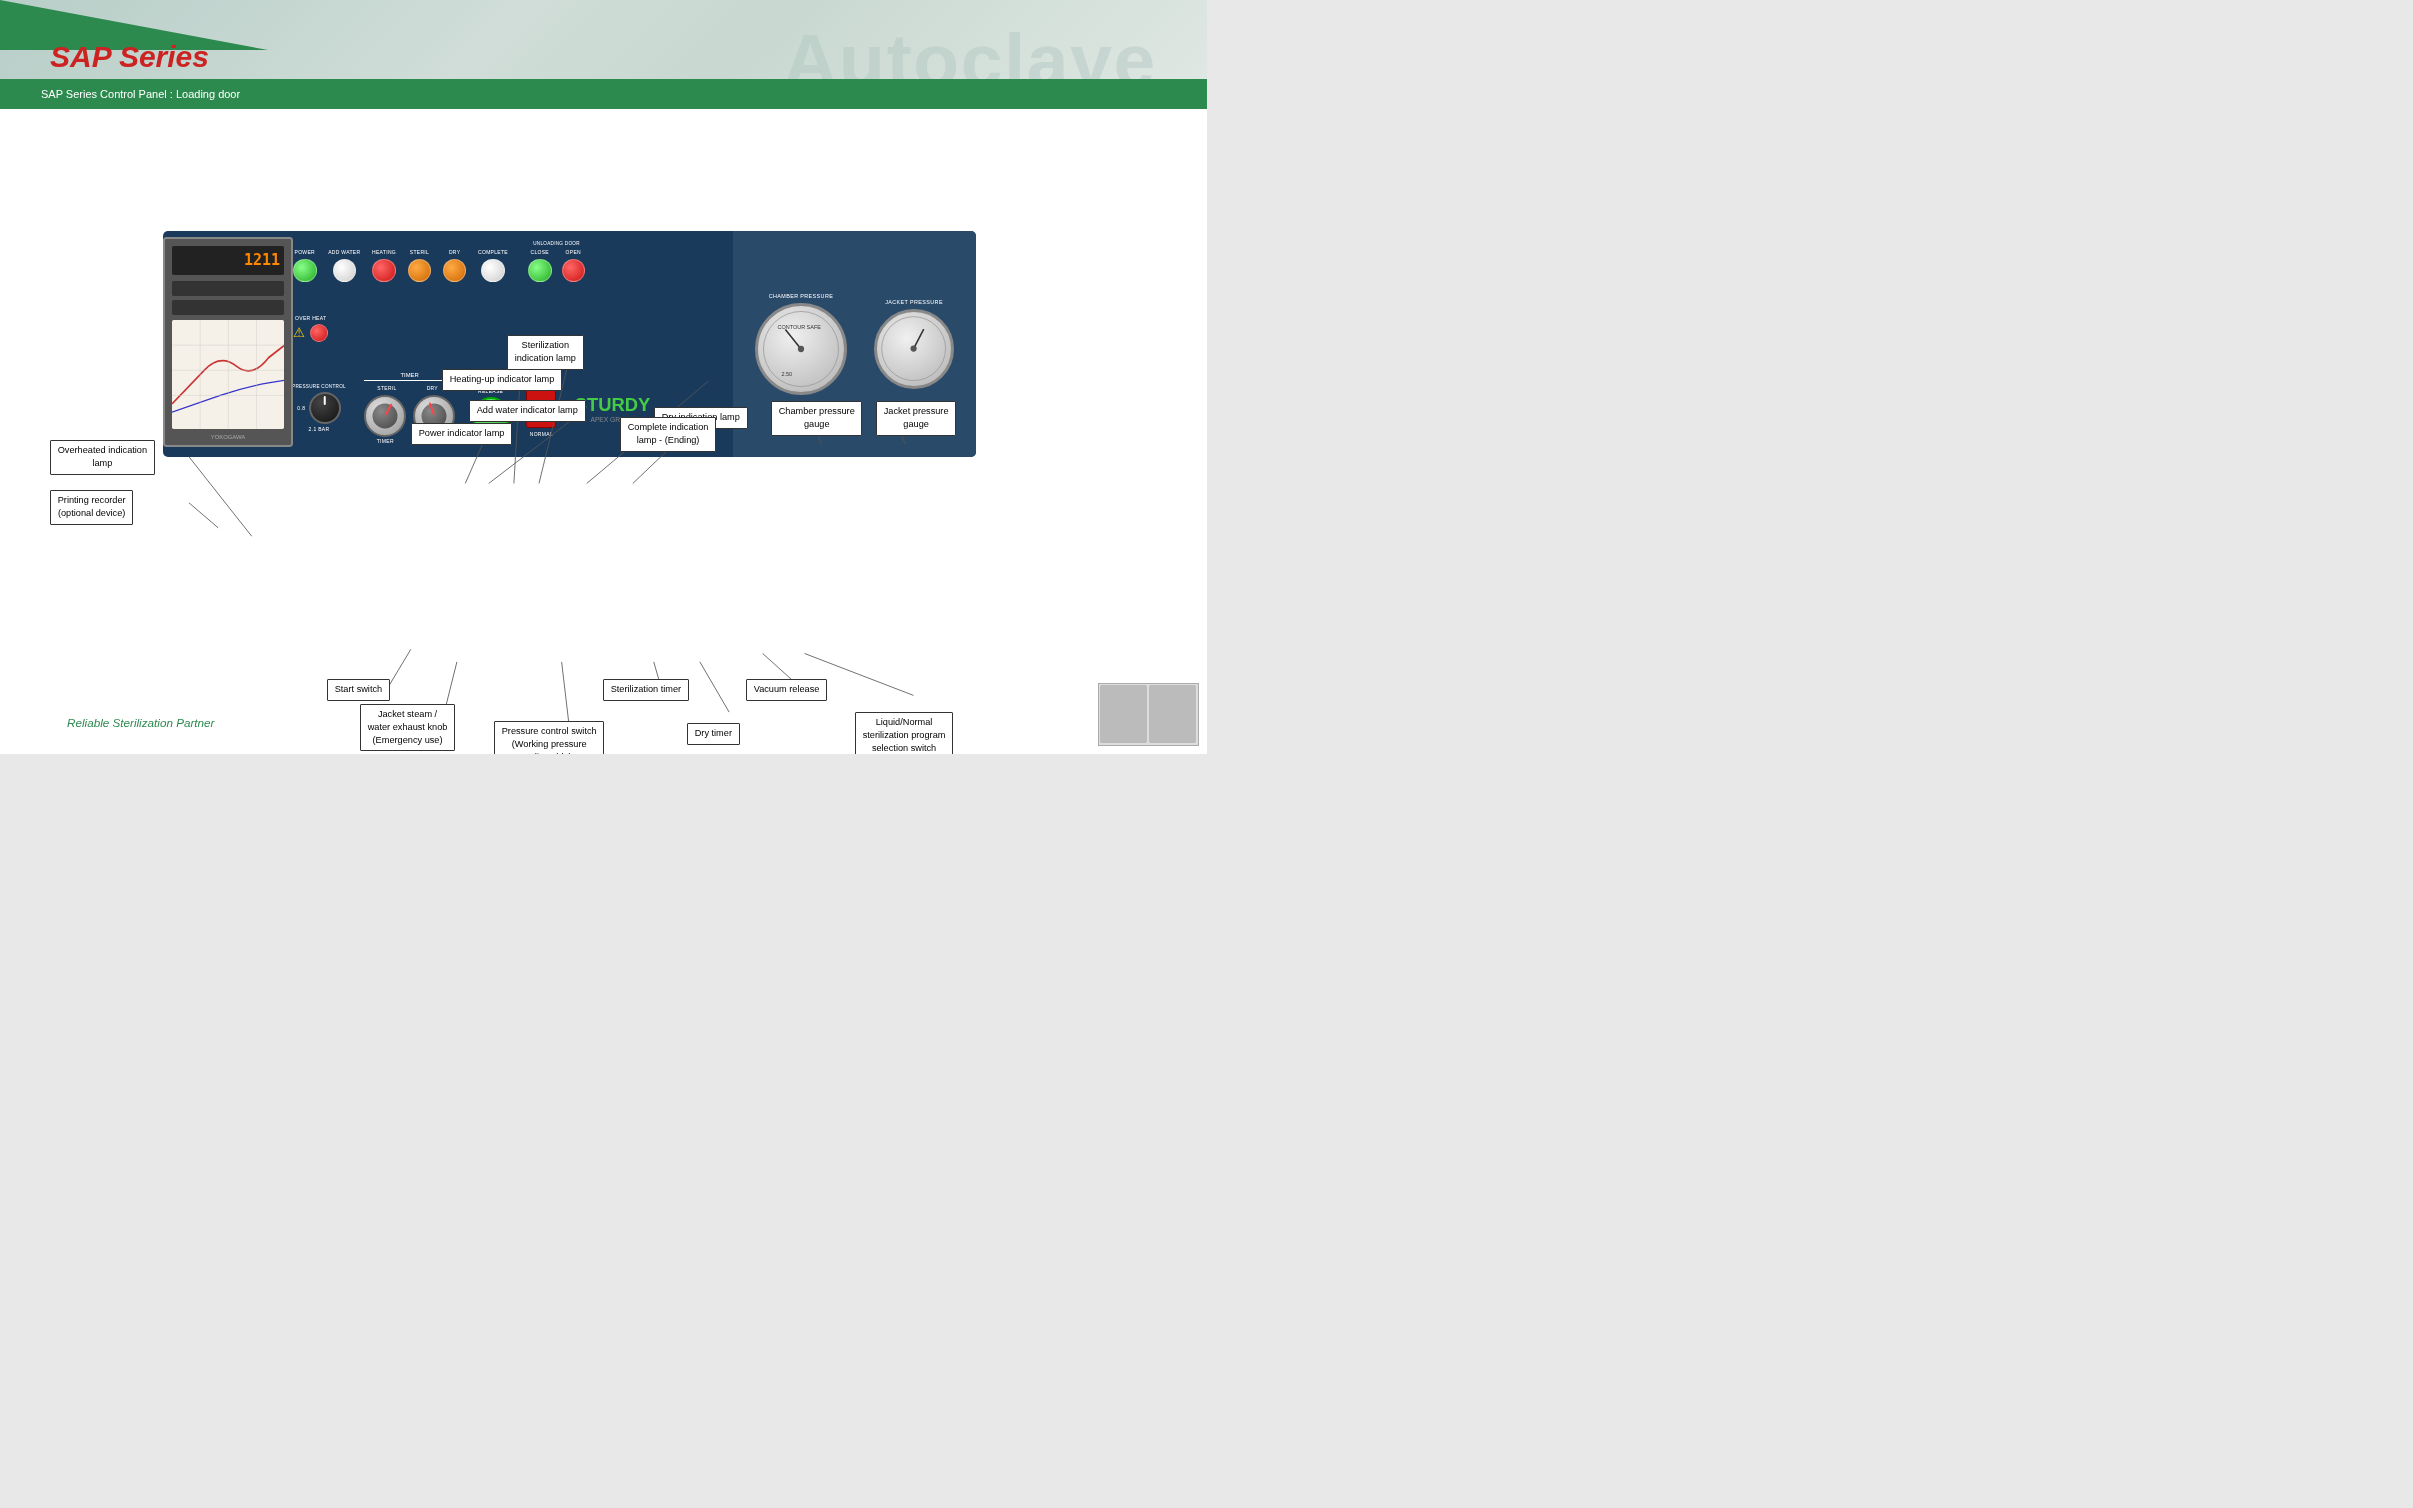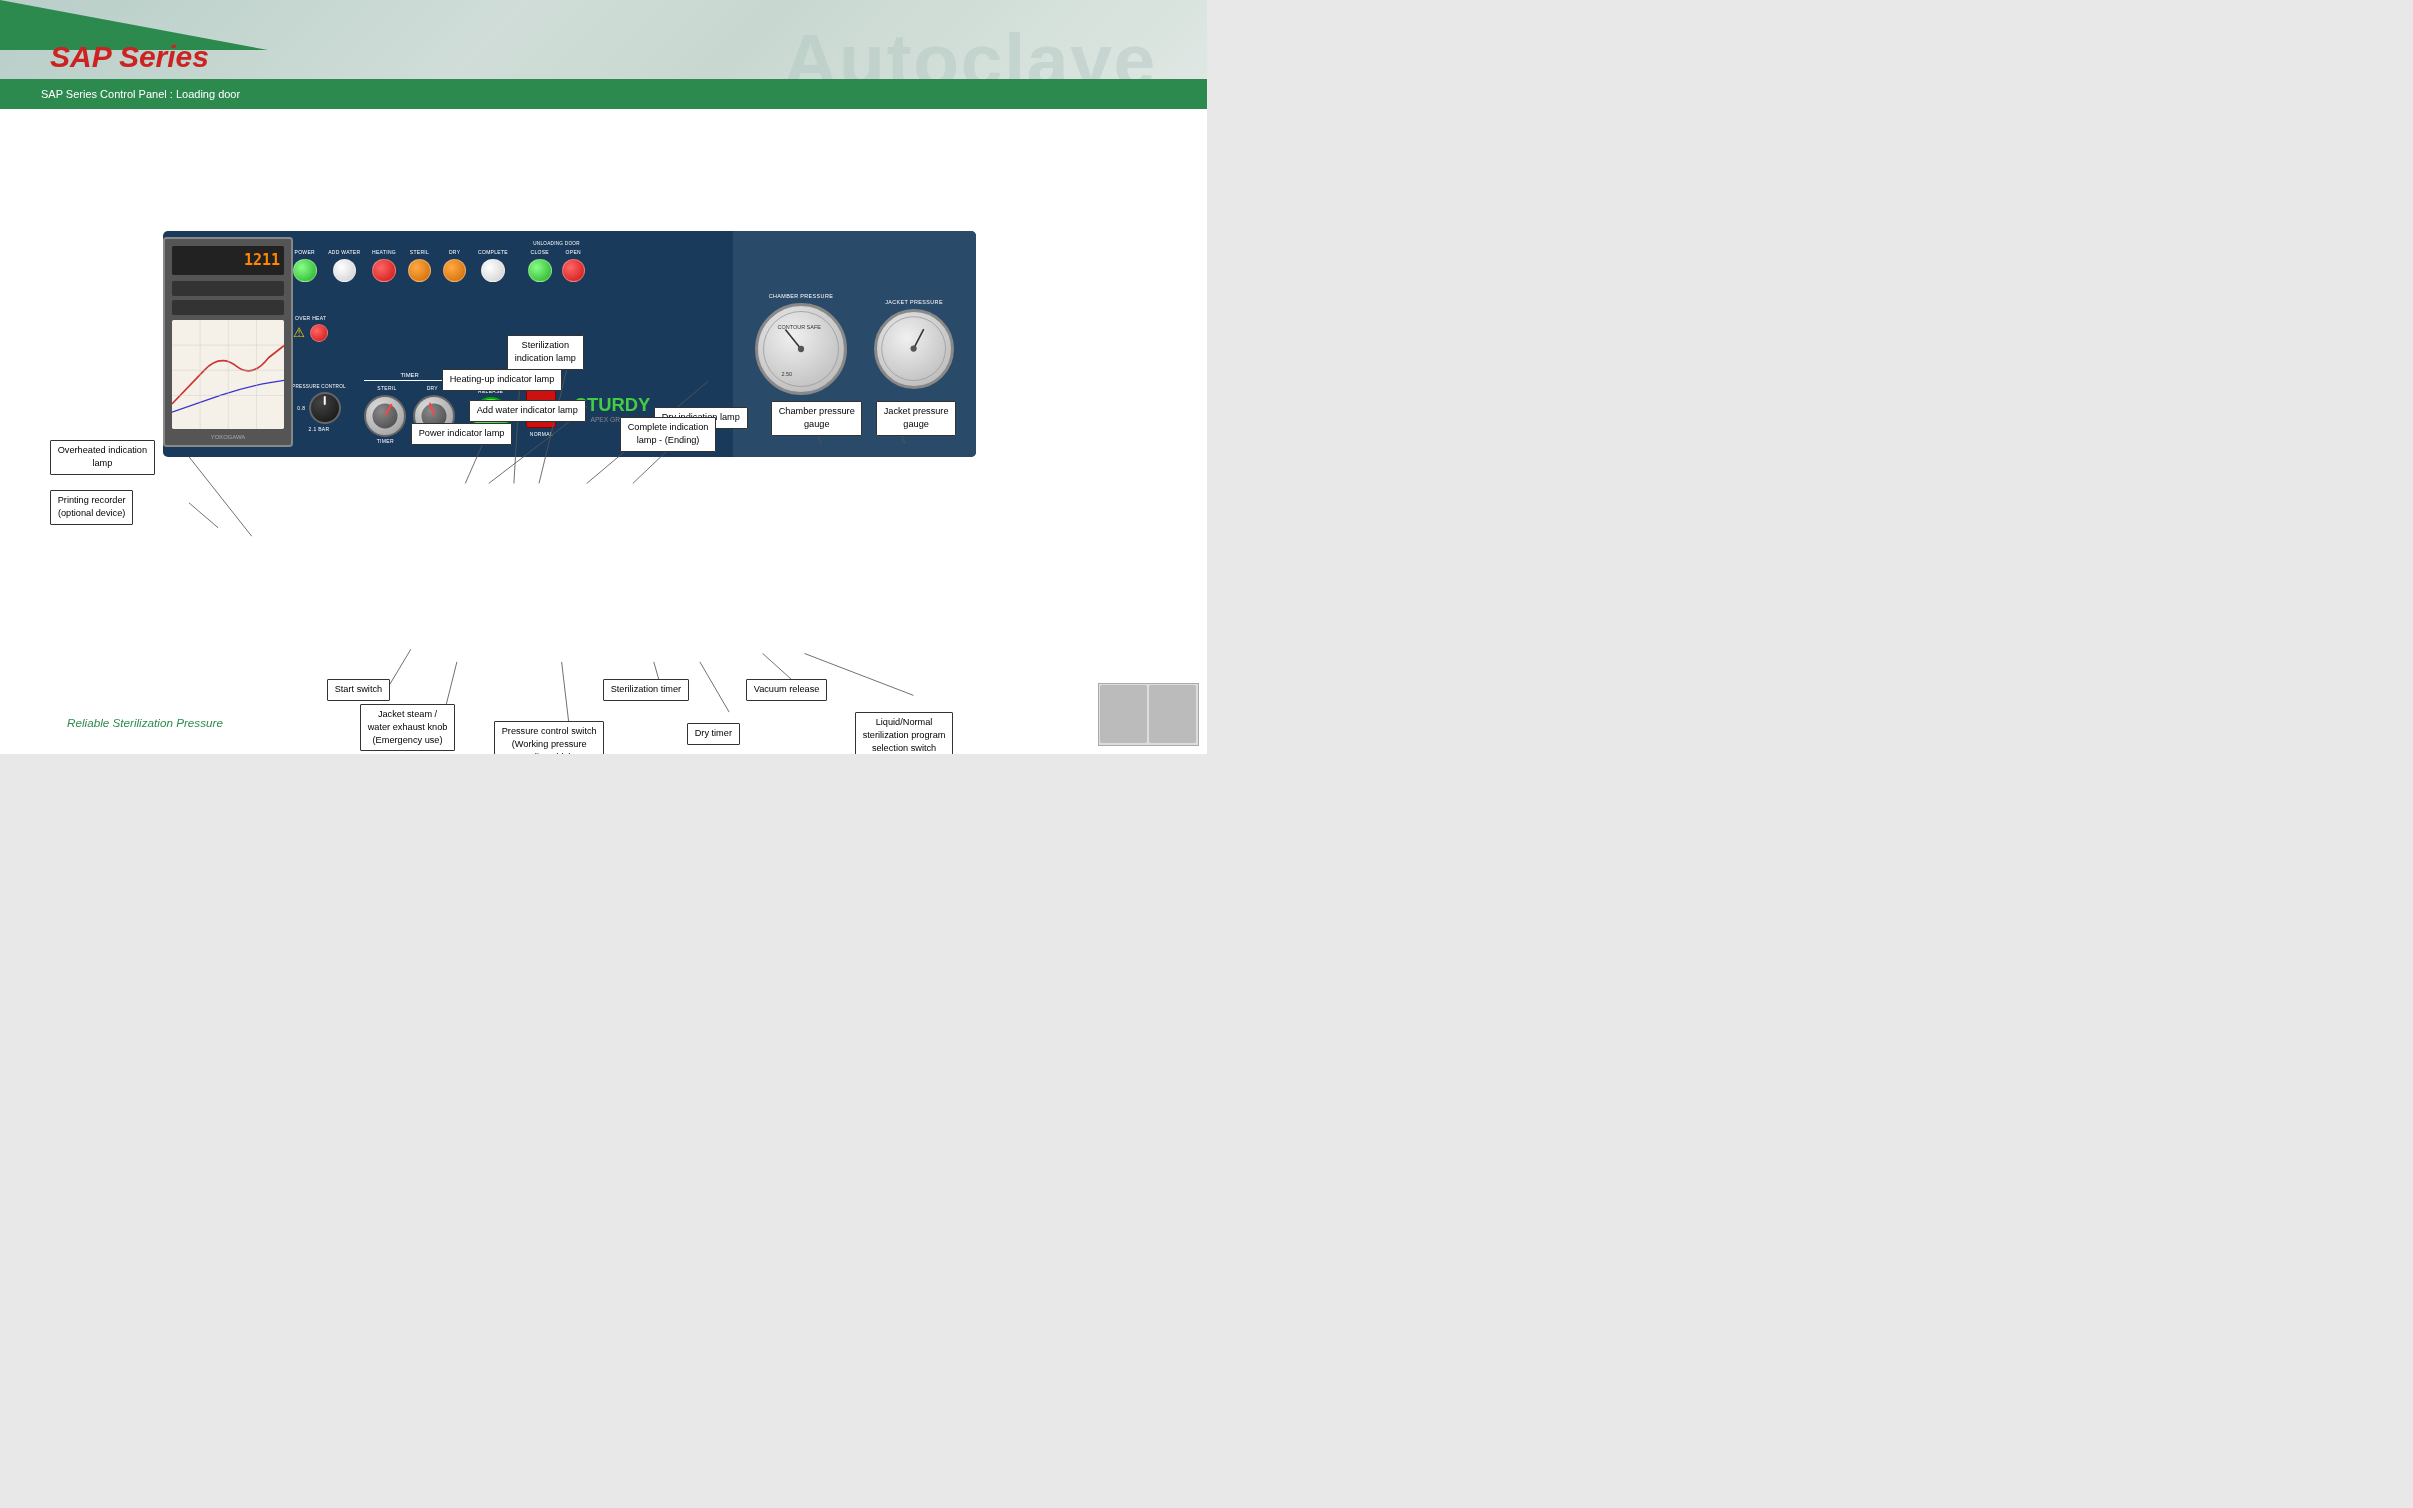--- a/index.html
+++ b/index.html
@@ -503,21 +503,21 @@
   <div class="callout" style="left:603px; top:570px;">Sterilization timer</div>
 
   <div class="callout" style="left:687px; top:614px;">Dry timer</div>
 
   <div class="callout" style="left:746px; top:570px;">Vacuum release</div>
 
   <div class="callout" style="left:855px; top:603px; white-space:pre-line;">Liquid/Normal
 sterilization program
 selection switch</div>
 
-  <div class="footer-text">Reliable Sterilization Pressure</div>
+  <div class="footer-text">Reliable Sterilization Partner</div>
 
   <div class="thumbnail-area">
     <div class="thumb-img"></div>
     <div class="thumb-img"></div>
   </div>
 
 </div>
 
 
 </body></html>

